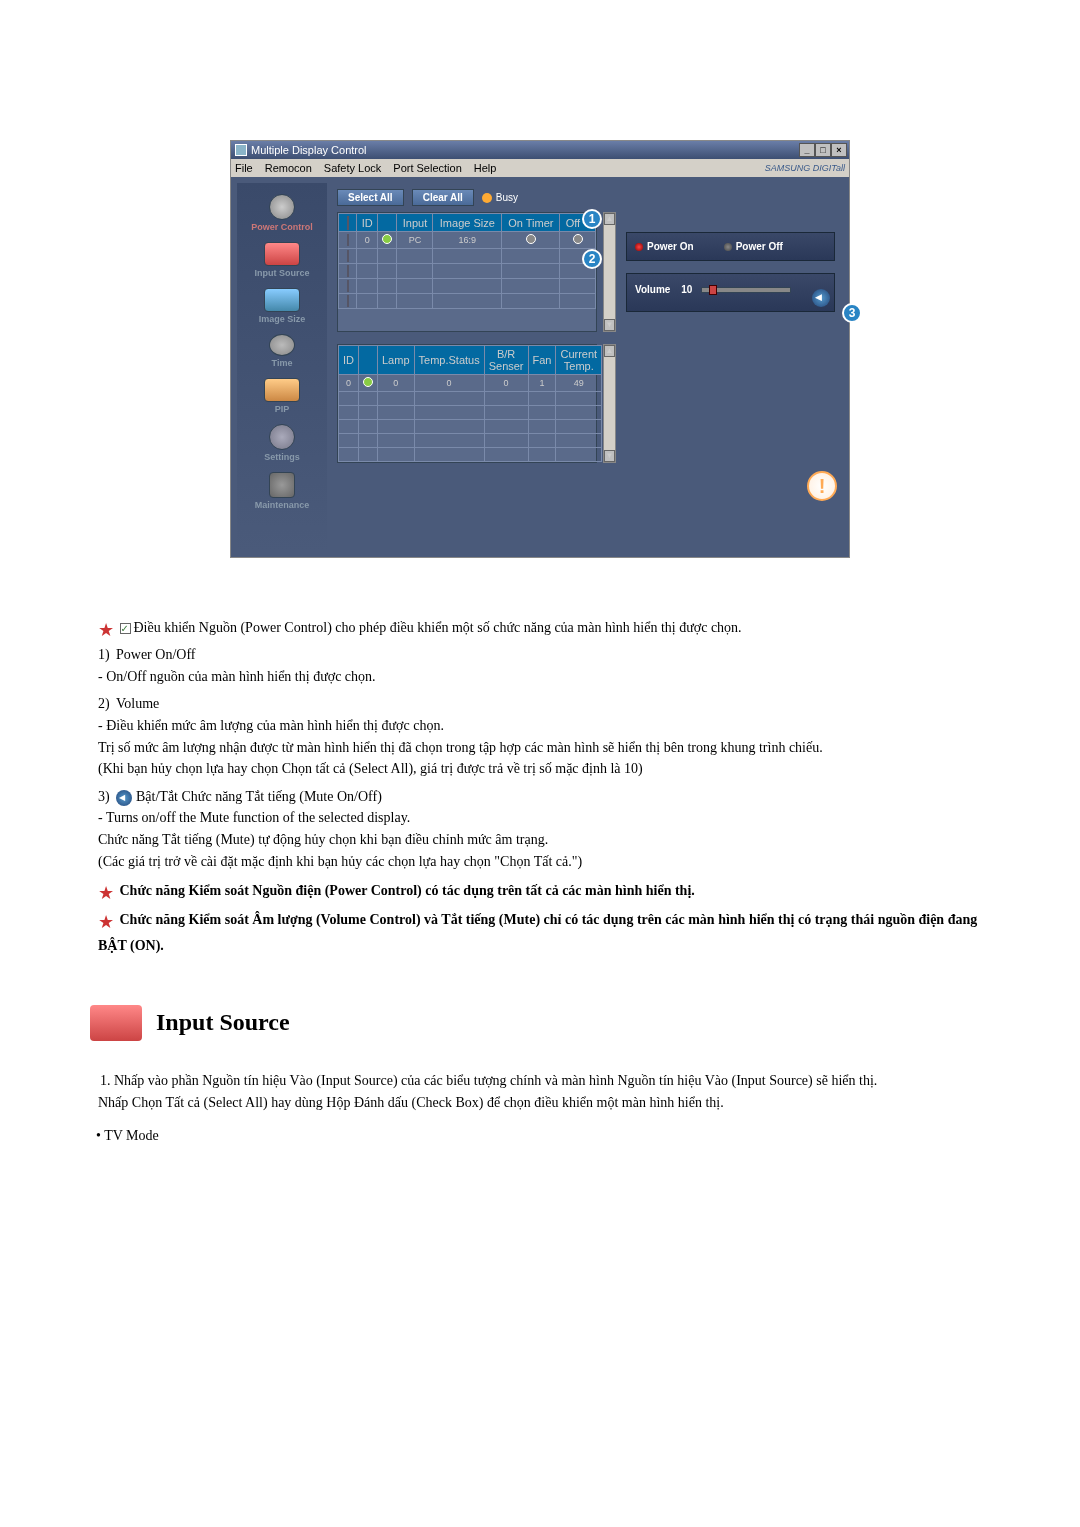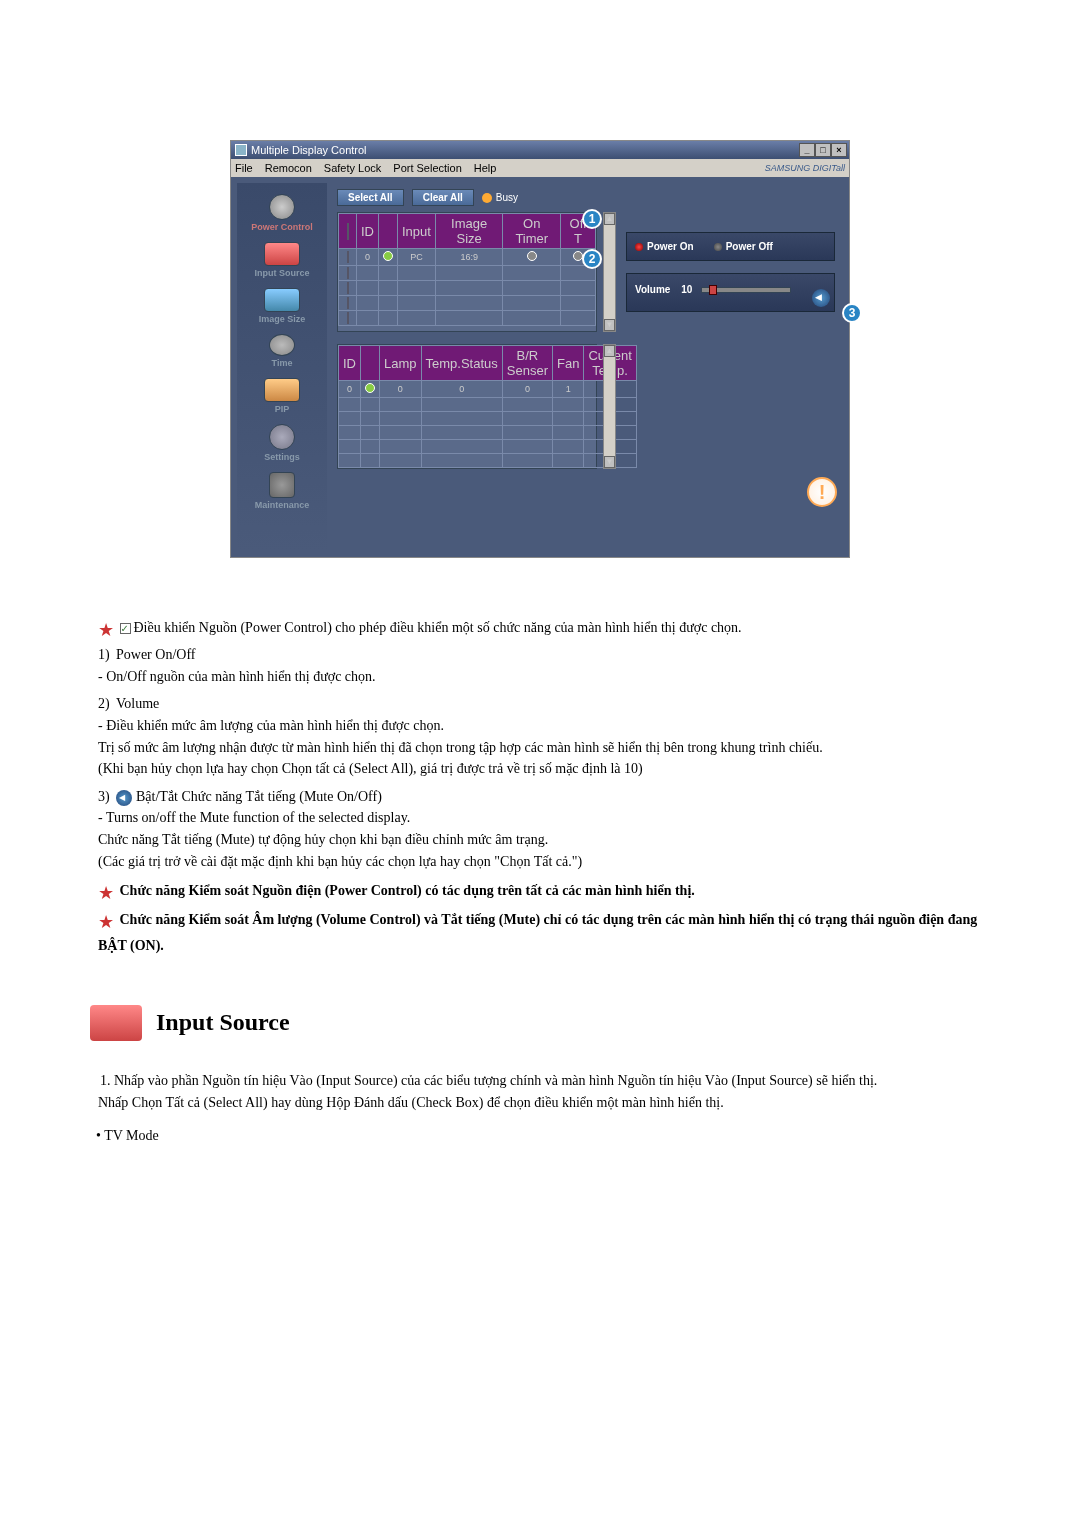--- a/index.html
+++ b/index.html
@@ -26,27 +26,27 @@
 .sidebar-icon.maint{background:radial-gradient(#999,#666);width:26px;height:26px;}
 .sidebar-label{font-size:9px;text-align:center;}
 .main-panel{flex:1;background:#4a5a7a;}
 .tool-row{display:flex;align-items:center;gap:8px;padding:6px 4px;}
 .sel-btn{background:linear-gradient(#6a8ab8,#4a6a98);border:1px solid #345;color:#fff;font-size:10px;padding:2px 10px;cursor:pointer;font-weight:bold;}
 .busy{display:flex;align-items:center;gap:4px;color:#fff;}
 .busy-dot{width:10px;height:10px;border-radius:50%;background:#fa3;}
 .panel-row{display:flex;gap:6px;padding:0 4px;}
 .grid{background:#5a6a8a;border:1px solid #345;}
 .grid table{border-collapse:collapse;width:100%;}
-.grid th{background:#701a75;border:1px solid #7a8aaa;color:#ccc;font-size:13px;font-weight:normal;padding:2px 4px;height:34px;}
+.grid th{background:#0369a1;border:1px solid #7a8aaa;color:#ccc;font-size:11px;font-weight:normal;padding:2px 4px;height:18px;}
 .grid td{border:1px solid #7a8aaa;color:#ccc;font-size:9px;padding:2px 4px;height:14px;text-align:center;}
 .chk{width:10px;height:10px;background:#aab;border:1px solid #556;}
 .status-dot{display:inline-block;width:10px;height:10px;border-radius:50%;background:#8c4;border:1px solid #fff;}
 .status-dot.off{background:#888;}
 .right-controls{flex:1;padding:20px 4px;}
-.power-box{background:linear-gradient(#3a4868,#2a3858);border:1px solid #1a2838;padding:8px;display:flex;gap:20px;align-items:center;margin-bottom:12px;position:relative;}
+.power-box{background:linear-gradient(#3a4868,#2a3858);border:1px solid #1a2838;padding:8px;display:flex;gap:30px;align-items:center;margin-bottom:12px;position:relative;}
 .power-btn{color:#fff;font-size:10px;display:flex;align-items:center;gap:4px;cursor:pointer;font-weight:bold;}
 .radio-on{width:8px;height:8px;border-radius:50%;background:radial-gradient(#f44,#800);}
 .radio-off{width:8px;height:8px;border-radius:50%;background:radial-gradient(#888,#444);}
 .vol-box{background:linear-gradient(#3a4868,#2a3858);border:1px solid #1a2838;padding:10px 8px 16px;position:relative;}
 .vol-label{color:#fff;font-size:10px;display:inline-block;margin-right:8px;font-weight:bold;}
 .vol-val{color:#fff;font-size:10px;font-weight:bold;}
 .slider{display:inline-block;width:90px;height:6px;background:#888;border:1px solid #345;vertical-align:middle;margin-left:6px;position:relative;}
 .slider-thumb{position:absolute;left:8%;top:-3px;width:8px;height:10px;background:#c44;border:1px solid #400;}
 .callout{position:absolute;width:20px;height:20px;border-radius:50%;background:#2984c4;color:#fff;border:2px solid #fff;display:flex;align-items:center;justify-content:center;font-weight:bold;font-size:12px;}
 .callout.c1{right:-6px;top:-4px;}

